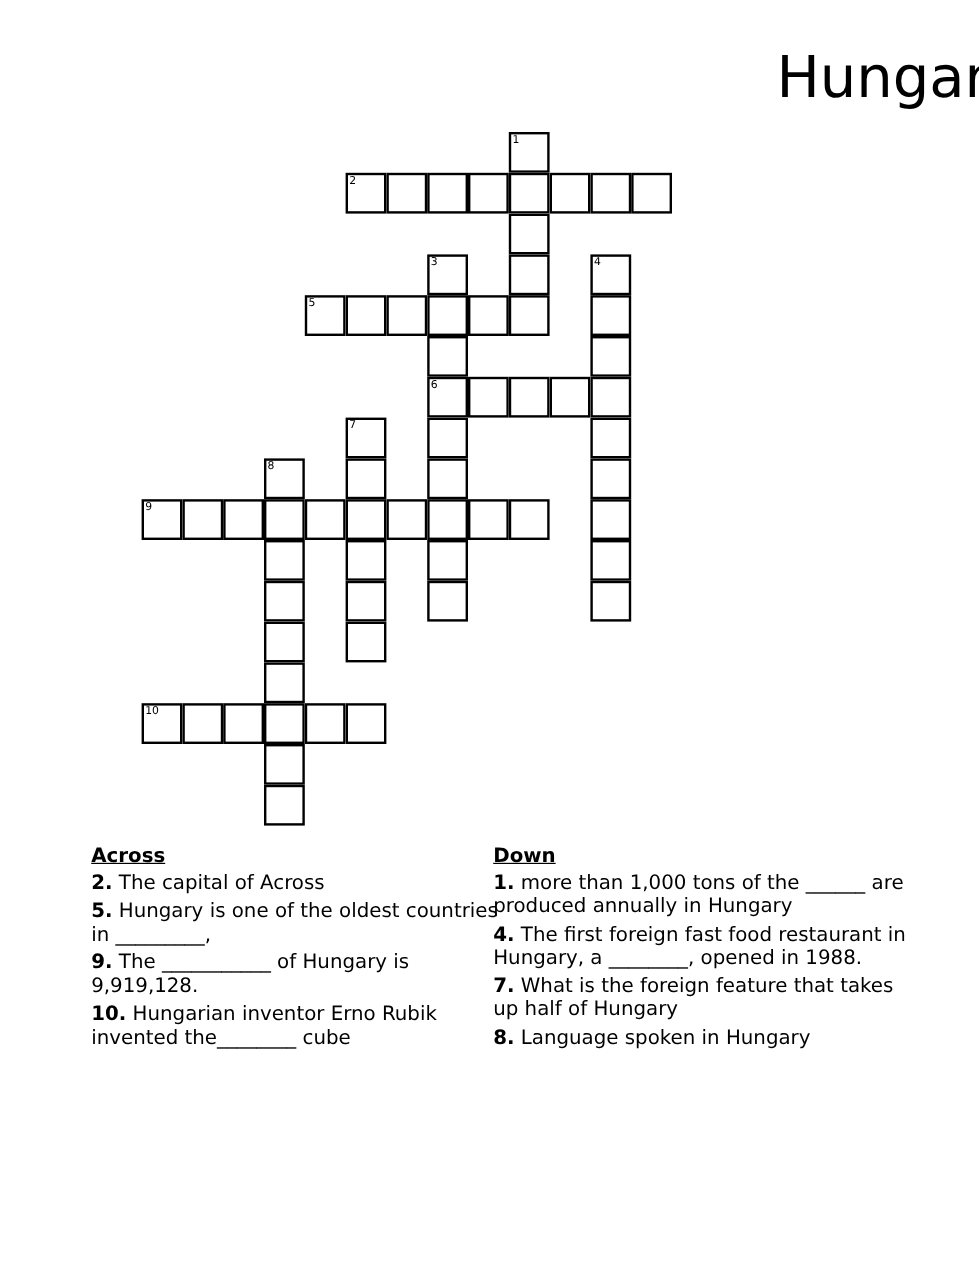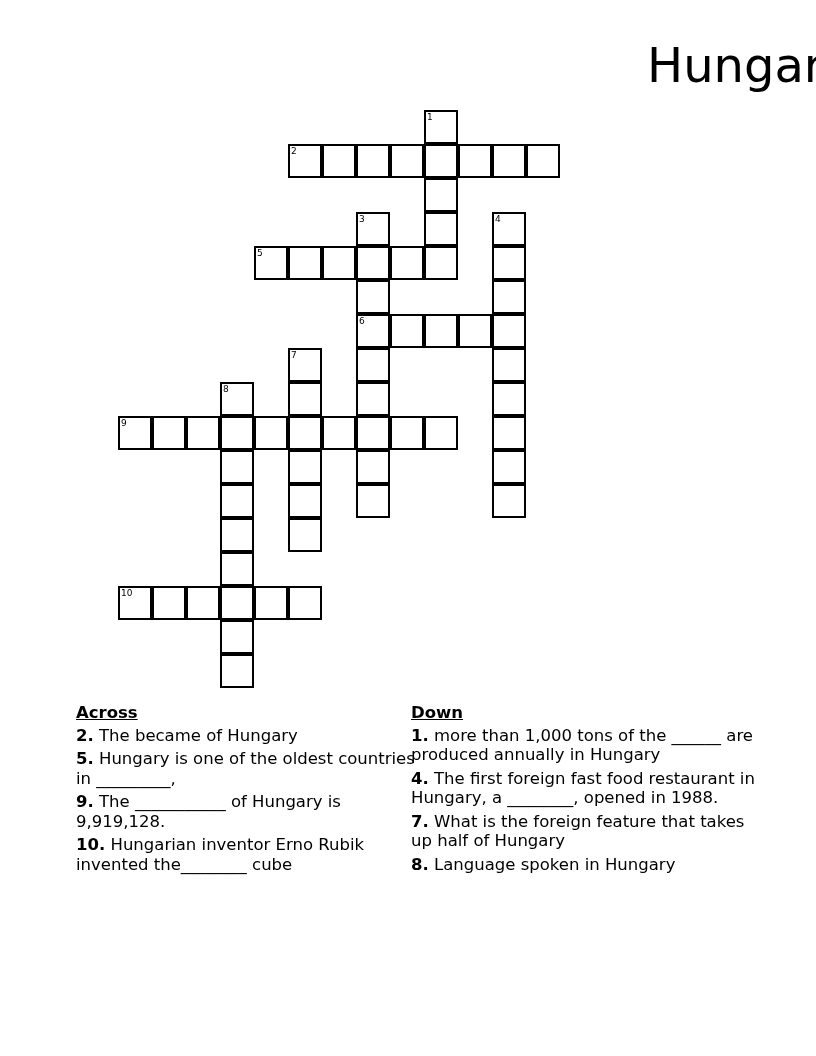--- a/index.html
+++ b/index.html
@@ -106,21 +106,21 @@
       <span class="num">10</span>
     </div>
     <div class="cell" style="left: 152px; top: 586px;"></div>
     <div class="cell" style="left: 186px; top: 586px;"></div>
     <div class="cell" style="left: 254px; top: 586px;"></div>
     <div class="cell" style="left: 288px; top: 586px;"></div>
   </div>
 
 <div class="clues across">
   <h3>Across</h3>
-  <div class="clue"><b>2.</b><span> The became of Hungary</span></div>
+  <div class="clue"><b>2.</b><span> The capital of Across</span></div>
   <div class="clue"><b>5.</b><span> Hungary is one of the oldest countries in _________,</span></div>
   <div class="clue"><b>9.</b><span> The ___________ of Hungary is 9,919,128.</span></div>
   <div class="clue"><b>10.</b><span> Hungarian inventor Erno Rubik invented the________ cube</span></div>
 </div>
 
 <div class="clues down">
   <h3>Down</h3>
   <div class="clue"><b>1.</b><span> more than 1,000 tons of the ______ are produced annually in Hungary</span></div>
   <div class="clue"><b>4.</b><span> The first foreign fast food restaurant in Hungary, a ________, opened in 1988.</span></div>
   <div class="clue"><b>7.</b><span> What is the foreign feature that takes up half of Hungary</span></div>

